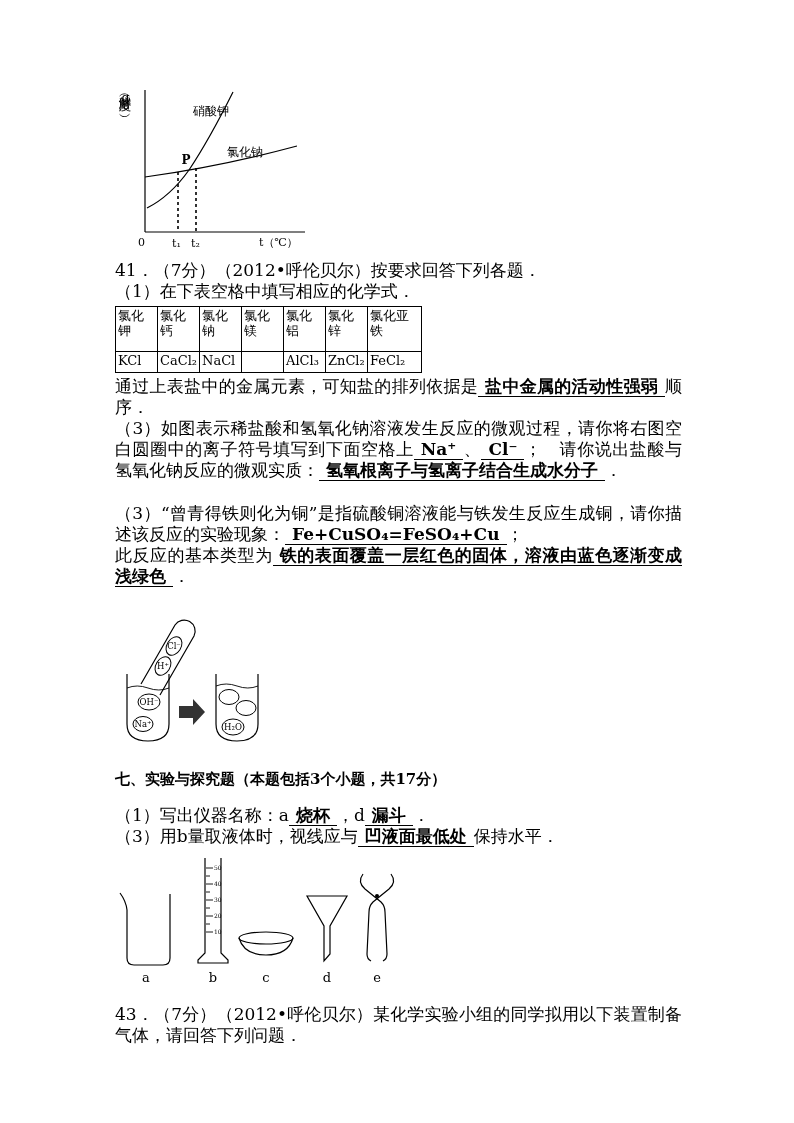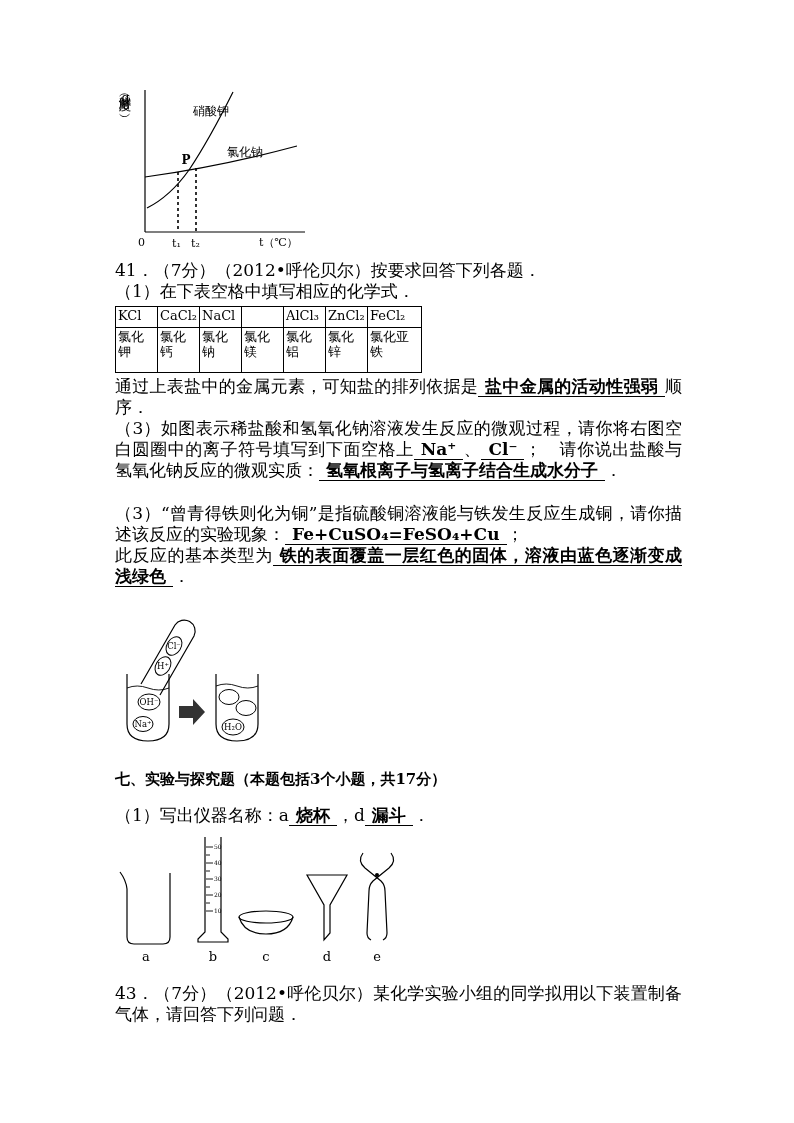--- a/index.html
+++ b/index.html
@@ -72,36 +72,36 @@
         <col class="c">
           <col class="c">
           <col class="c">
           <col class="c">
           <col class="c">
           <col class="c">
           <col class="cw">
       </colgroup>
       <tbody>
           <tr>
+        <th>氯化钾</th>
+        <th>氯化钙</th>
+        <th>氯化钠</th>
+        <th>氯化镁</th>
+        <th>氯化铝</th>
+        <th>氯化锌</th>
+        <th>氯化亚铁</th>
+      </tr>
+      <tr>
         <td>KCl</td>
         <td>CaCl₂</td>
         <td>NaCl</td>
         <td></td>
         <td>AlCl₃</td>
         <td>ZnCl₂</td>
         <td>FeCl₂</td>
-      </tr>
-      <tr>
-        <th>氯化钾</th>
-        <th>氯化钙</th>
-        <th>氯化钠</th>
-        <th>氯化镁</th>
-        <th>氯化铝</th>
-        <th>氯化锌</th>
-        <th>氯化亚铁</th>
       </tr>
     </tbody>
       </table>
 
     <p class="line"><span>通过上表盐中的金属元素，可知盐的排列依据是</span><span class="answer">盐中金属的活动性强弱</span><span>顺序．</span></p>
 
     <p class="line"><span>（3）如图表示稀盐酸和氢氧化钠溶液发生反应的微观过程，请你将右图空白圆圈中的离子符号填写到下面空格上</span><span class="answer">Na⁺</span><span>、</span><span class="answer">Cl⁻</span><span>；　请你说出盐酸与氢氧化钠反应的微观实质：</span><span class="answer">氢氧根离子与氢离子结合生成水分子</span><span>．</span></p>
 
     <p class="line gap"><span>（3）“曾青得铁则化为铜”是指硫酸铜溶液能与铁发生反应生成铜，请你描述该反应的实验现象：</span><span class="answer">Fe+CuSO₄=FeSO₄+Cu</span><span>；</span></p>
 
@@ -127,20 +127,21 @@
       <path class="outline thin" d="M95,88 Q105,84 116,88 Q127,92 137,88"></path>
       <ellipse class="ion" cx="108" cy="99" rx="10" ry="7.5"></ellipse>
       <ellipse class="ion" cx="125" cy="110" rx="10" ry="7.5"></ellipse>
       <ellipse class="ion" cx="112" cy="129" rx="11" ry="8"></ellipse>
       <text class="iontext" x="112" y="132">H₂O</text>
     </svg>
 
     <p class="section-title">七、实验与探究题（本题包括3个小题，共17分）</p>
 
     <p class="line"><span>（1）写出仪器名称：a</span><span class="answer">烧杯</span><span>，d</span><span class="answer">漏斗</span><span>．</span></p>
+    <p class="line"><span>（3）用b量取液体时，视线应与</span><span class="answer">凹液面最低处</span><span>保持水平．</span></p>
 
     <svg class="equip" width="310" height="140" viewBox="0 0 310 140">
 
       <path class="outline" d="M5,41 Q11,49 12,58 L12,106 Q12,113 19,113 L48,113 Q55,113 55,106 L55,42"></path>
       <text class="eqlabel" x="31" y="130">a</text>
 
       <path class="outline" d="M90,6 L90,101 L83,108 L83,111 L113,111 L113,108 L106,101 L106,6"></path>
       <line class="tick" x1="91" y1="16" x2="98" y2="16"></line>
       <line class="tick" x1="91" y1="24" x2="95" y2="24"></line>
       <line class="tick" x1="91" y1="32" x2="98" y2="32"></line>

